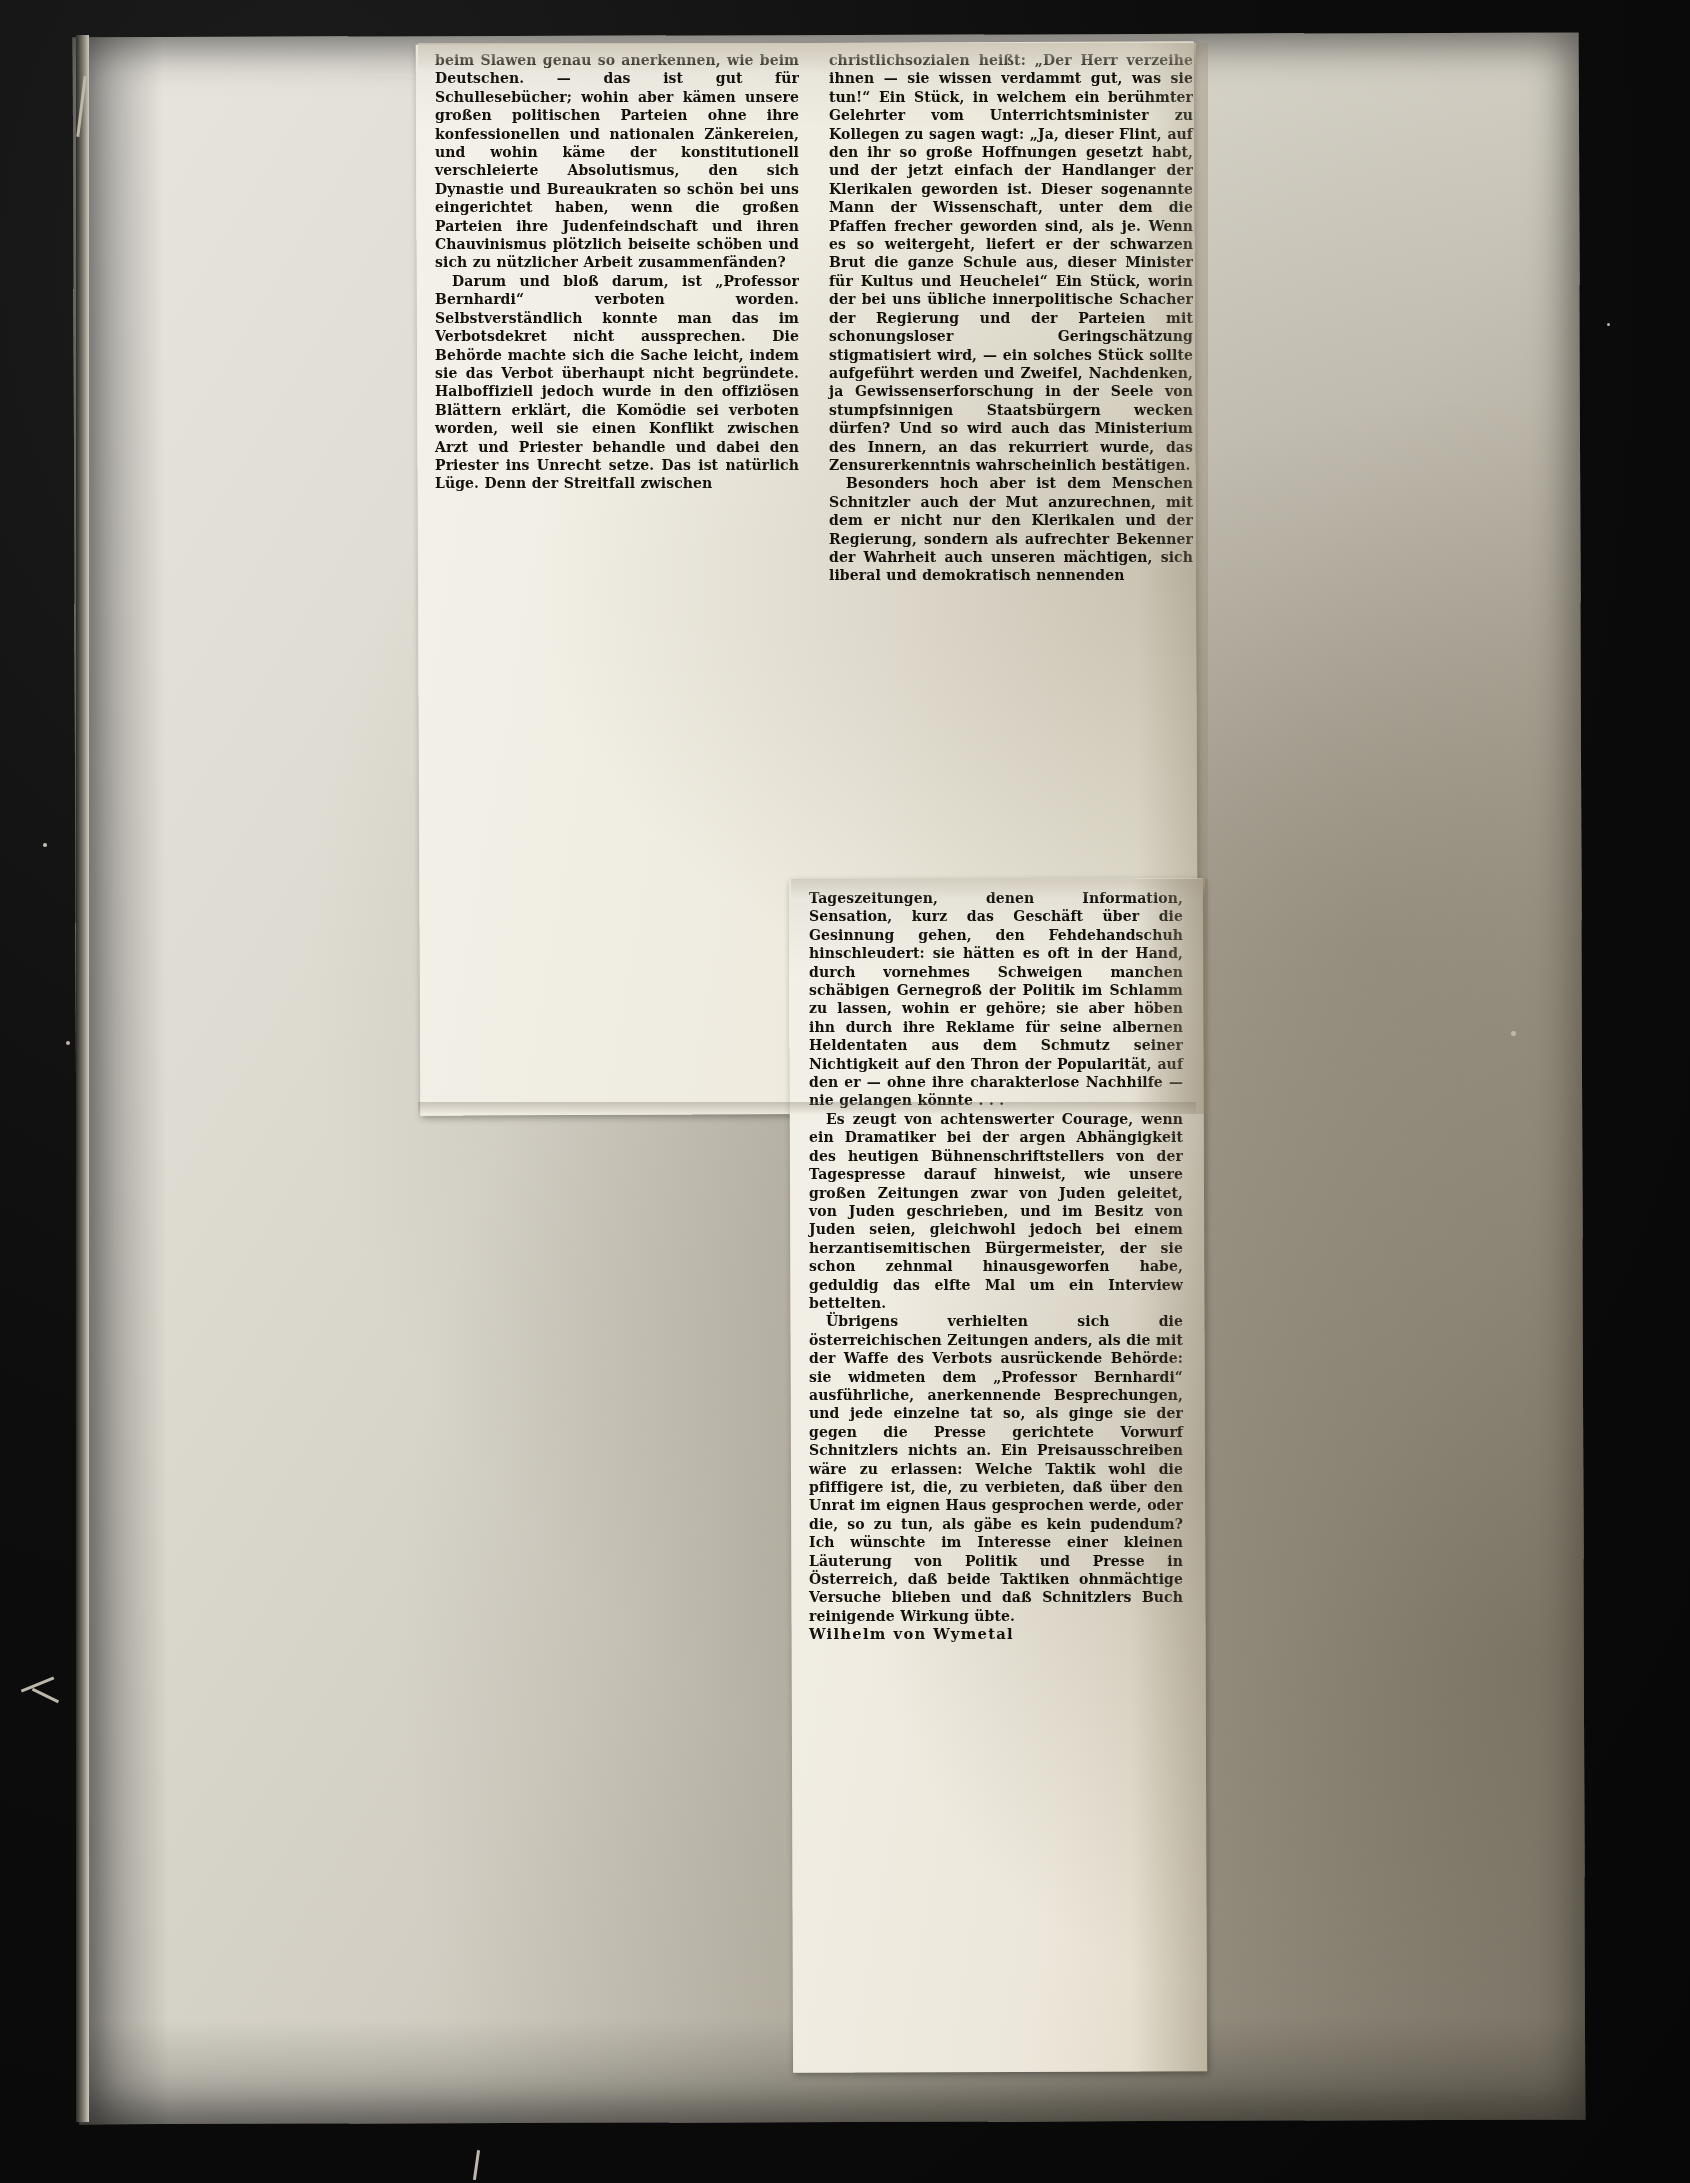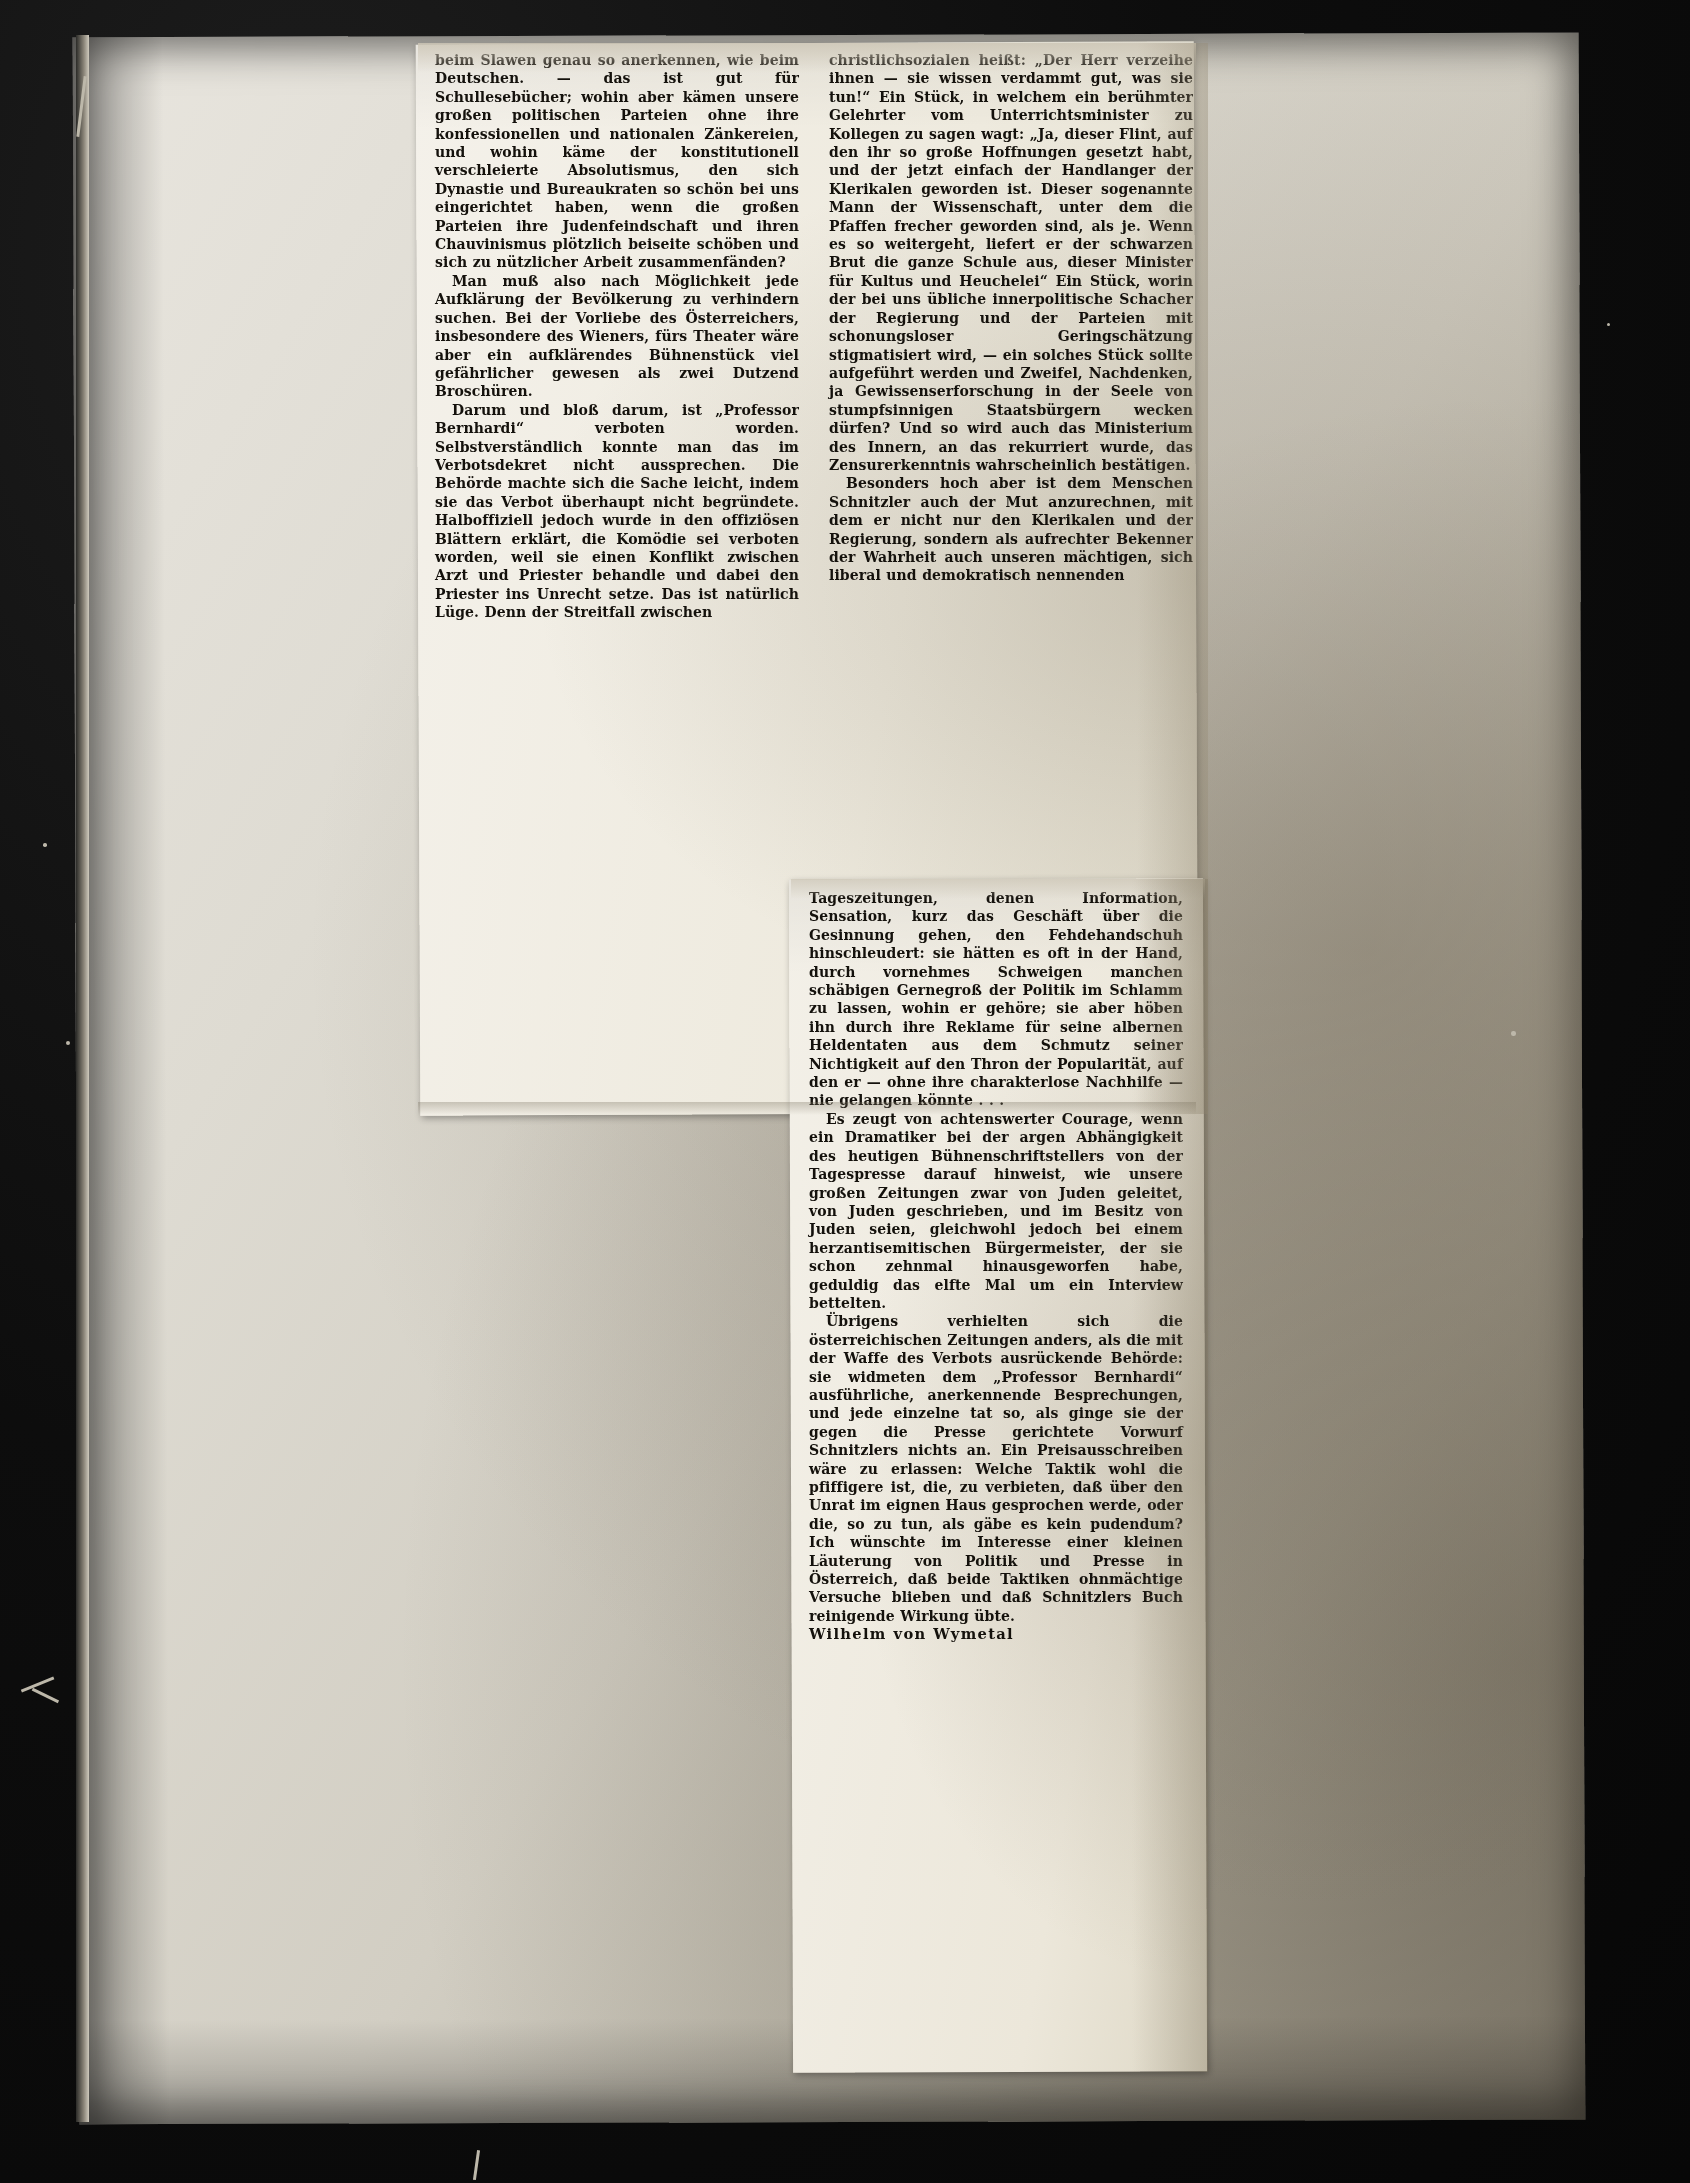--- a/index.html
+++ b/index.html
@@ -160,21 +160,20 @@
 <div id="scan-background"></div>
 
 <div id="album-page"></div>
 <div id="album-edge-left"></div>
 
 <div class="clipping" id="clipping-upper"></div>
 <div class="clipping" id="clipping-lower"></div>
 
 <div class="col" id="col-left">
   <p class="first">beim Slawen genau so anerkennen, wie beim Deutschen. — das ist gut für Schullesebücher; wohin aber kämen unsere großen politischen Parteien ohne ihre konfessionellen und nationalen Zänkereien, und wohin käme der konstitutionell verschleierte Absolutismus, den sich Dynastie und Bureaukraten so schön bei uns eingerichtet haben, wenn die großen Parteien ihre Judenfeindschaft und ihren Chauvinismus plötzlich beiseite schöben und sich zu nützlicher Arbeit zusammenfänden?</p>
-  <p>Man muß also nach Möglichkeit jede Aufklärung der Bevölkerung zu verhindern suchen. Bei der Vorliebe des Österreichers, insbesondere des Wieners, fürs Theater wäre aber ein aufklärendes Bühnenstück viel gefährlicher gewesen als zwei Dutzend Broschüren.</p>
   <p>Darum und bloß darum, ist „Professor Bernhardi“ verboten worden. Selbstverständlich konnte man das im Verbotsdekret nicht aussprechen. Die Behörde machte sich die Sache leicht, indem sie das Verbot überhaupt nicht begründete. Halboffiziell jedoch wurde in den offiziösen Blättern erklärt, die Komödie sei verboten worden, weil sie einen Konflikt zwischen Arzt und Priester behandle und dabei den Priester ins Unrecht setze. Das ist natürlich Lüge. Denn der Streitfall zwischen</p>
 </div>
 
 <div class="col" id="col-right">
   <p class="first">christlichsozialen heißt: „Der Herr verzeihe ihnen — sie wissen verdammt gut, was sie tun!“ Ein Stück, in welchem ein berühmter Gelehrter vom Unterrichtsminister zu Kollegen zu sagen wagt: „Ja, dieser Flint, auf den ihr so große Hoffnungen gesetzt habt, und der jetzt einfach der Handlanger der Klerikalen geworden ist. Dieser sogenannte Mann der Wissenschaft, unter dem die Pfaffen frecher geworden sind, als je. Wenn es so weitergeht, liefert er der schwarzen Brut die ganze Schule aus, dieser Minister für Kultus und Heuchelei“ Ein Stück, worin der bei uns übliche innerpolitische Schacher der Regierung und der Parteien mit schonungsloser Geringschätzung stigmatisiert wird, — ein solches Stück sollte aufgeführt werden und Zweifel, Nachdenken, ja Gewissenserforschung in der Seele von stumpfsinnigen Staatsbürgern wecken dürfen? Und so wird auch das Ministerium des Innern, an das rekurriert wurde, das Zensurerkenntnis wahrscheinlich bestätigen.</p>
   <p>Besonders hoch aber ist dem Menschen Schnitzler auch der Mut anzurechnen, mit dem er nicht nur den Klerikalen und der Regierung, sondern als aufrechter Bekenner der Wahrheit auch unseren mächtigen, sich liberal und demokratisch nennenden</p>
 </div>
 
 <div class="col" id="col-lower">
   <p class="first">Tageszeitungen, denen Information, Sensation, kurz das Geschäft über die Gesinnung gehen, den Fehdehandschuh hinschleudert: sie hätten es oft in der Hand, durch vornehmes Schweigen manchen schäbigen Gernegroß der Politik im Schlamm zu lassen, wohin er gehöre; sie aber höben ihn durch ihre Reklame für seine albernen Heldentaten aus dem Schmutz seiner Nichtigkeit auf den Thron der Popularität, auf den er — ohne ihre charakterlose Nachhilfe — nie gelangen könnte . . .</p>

